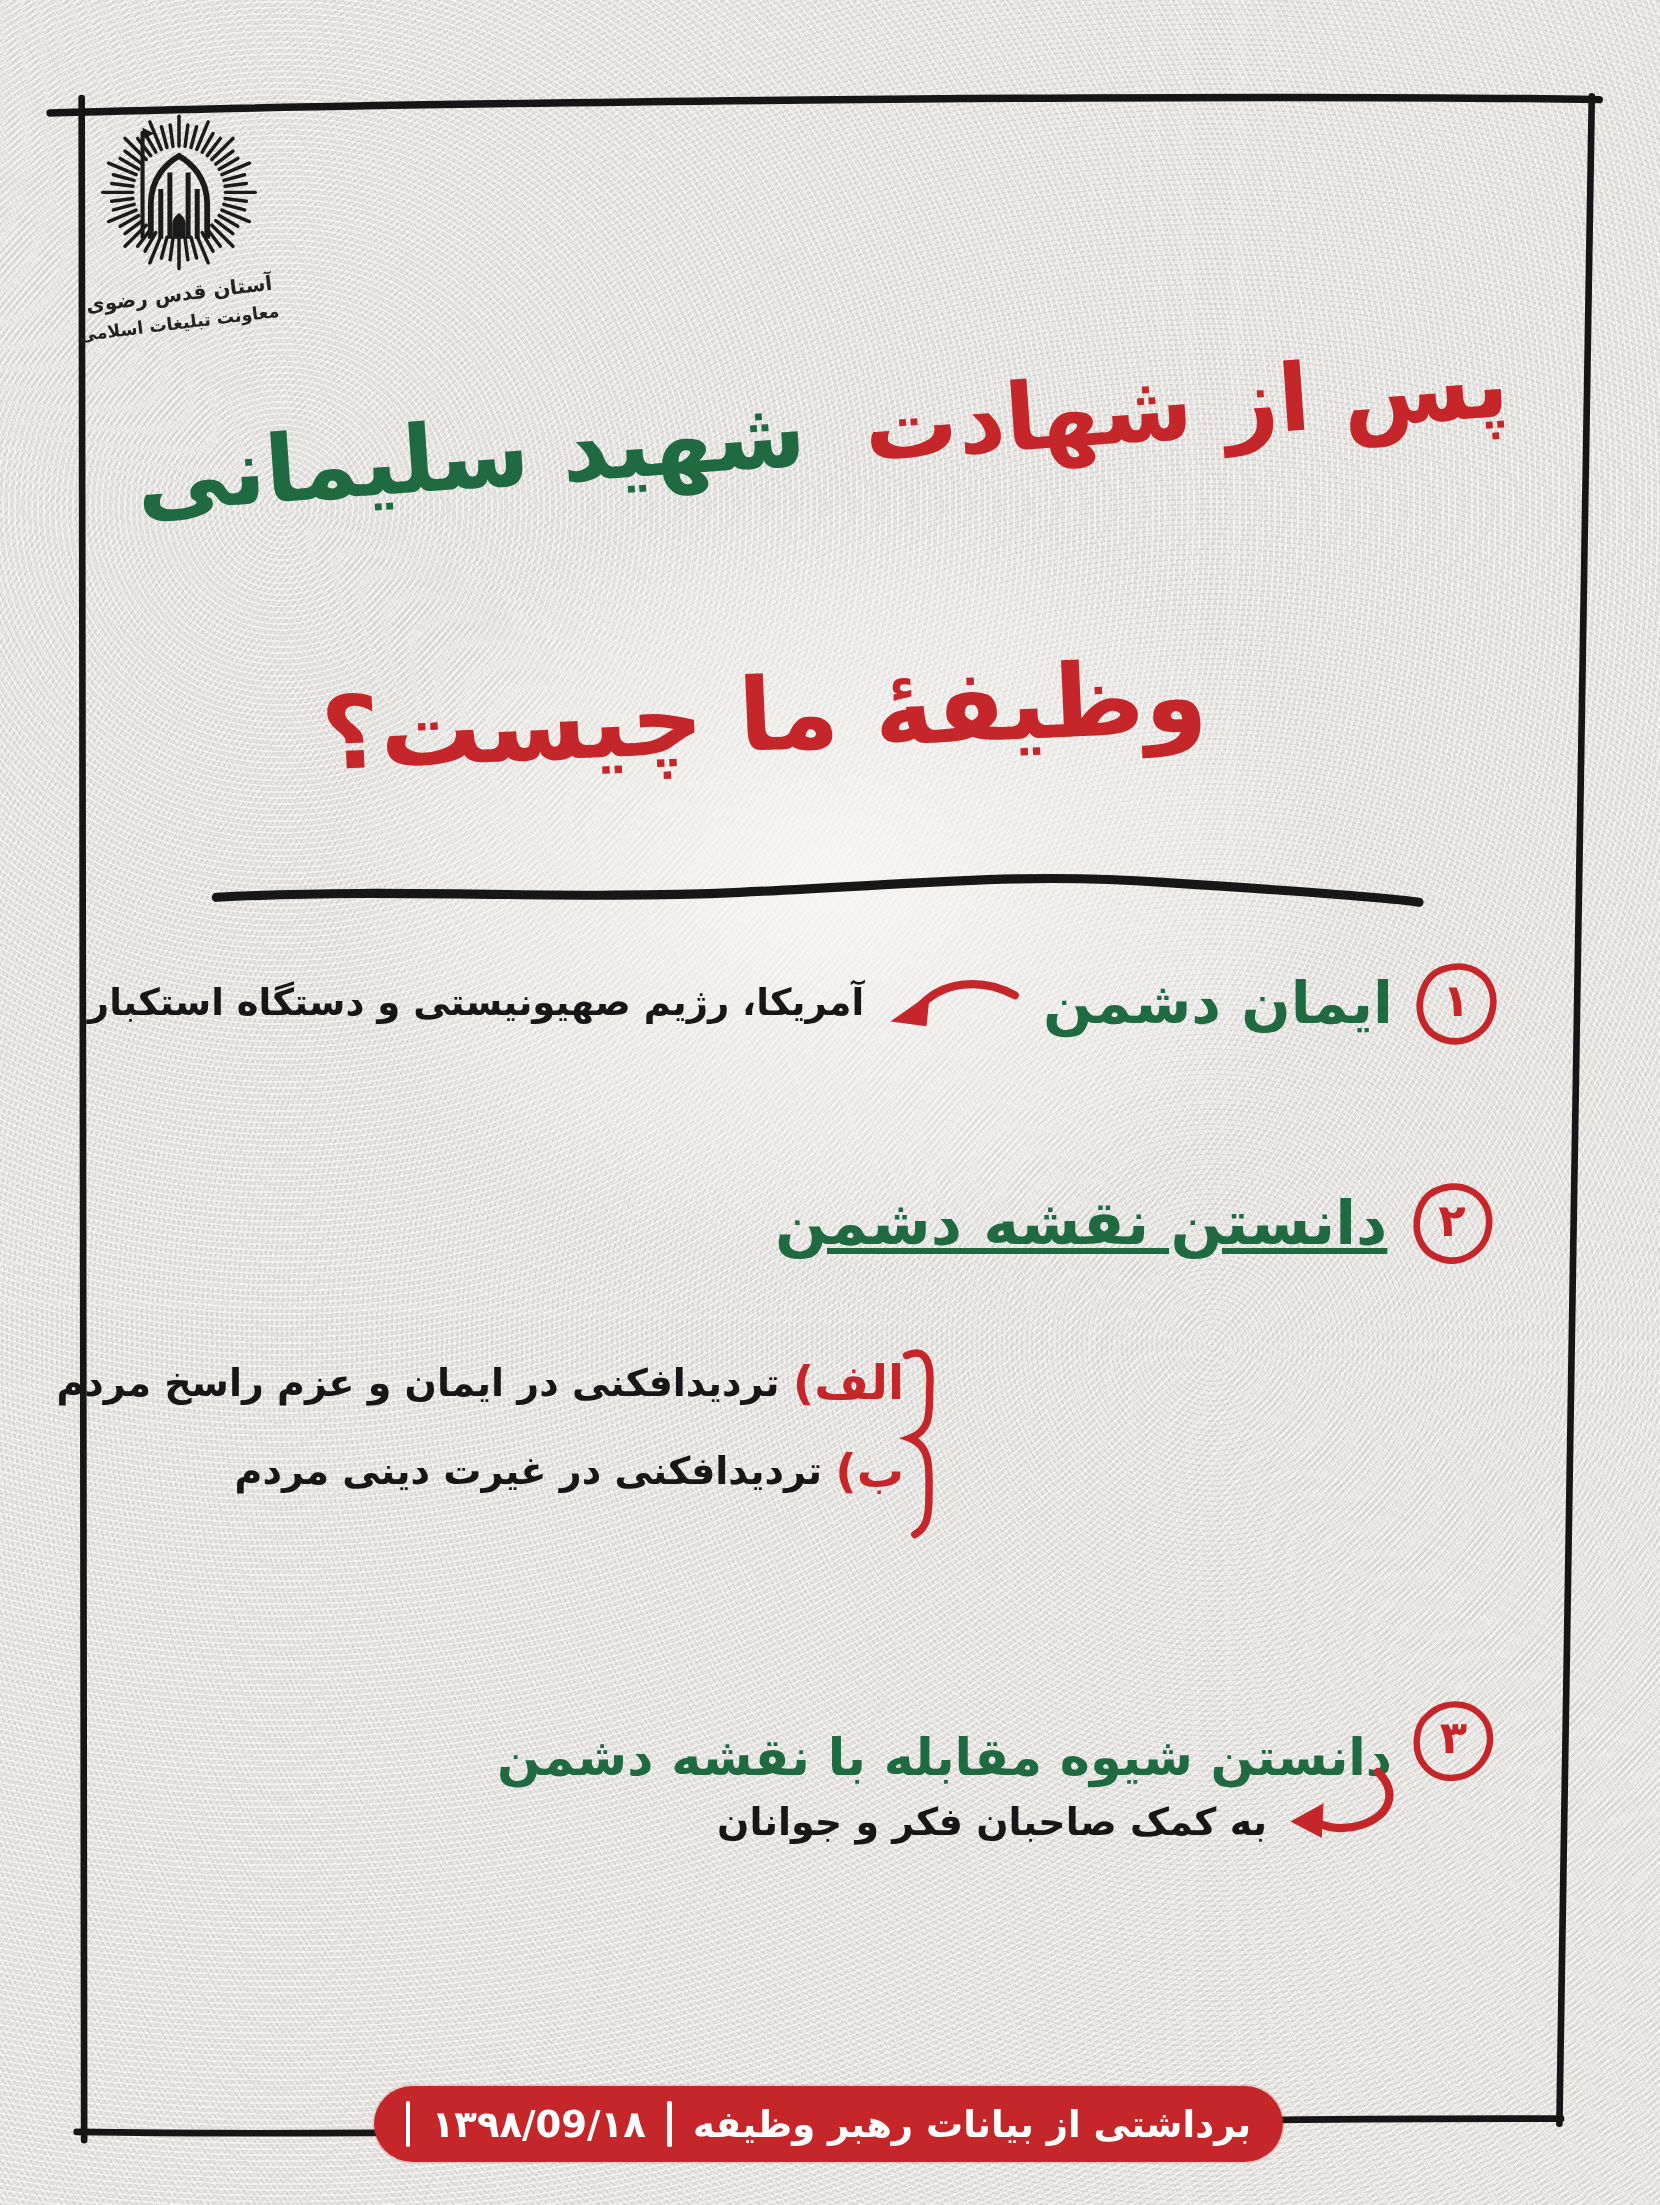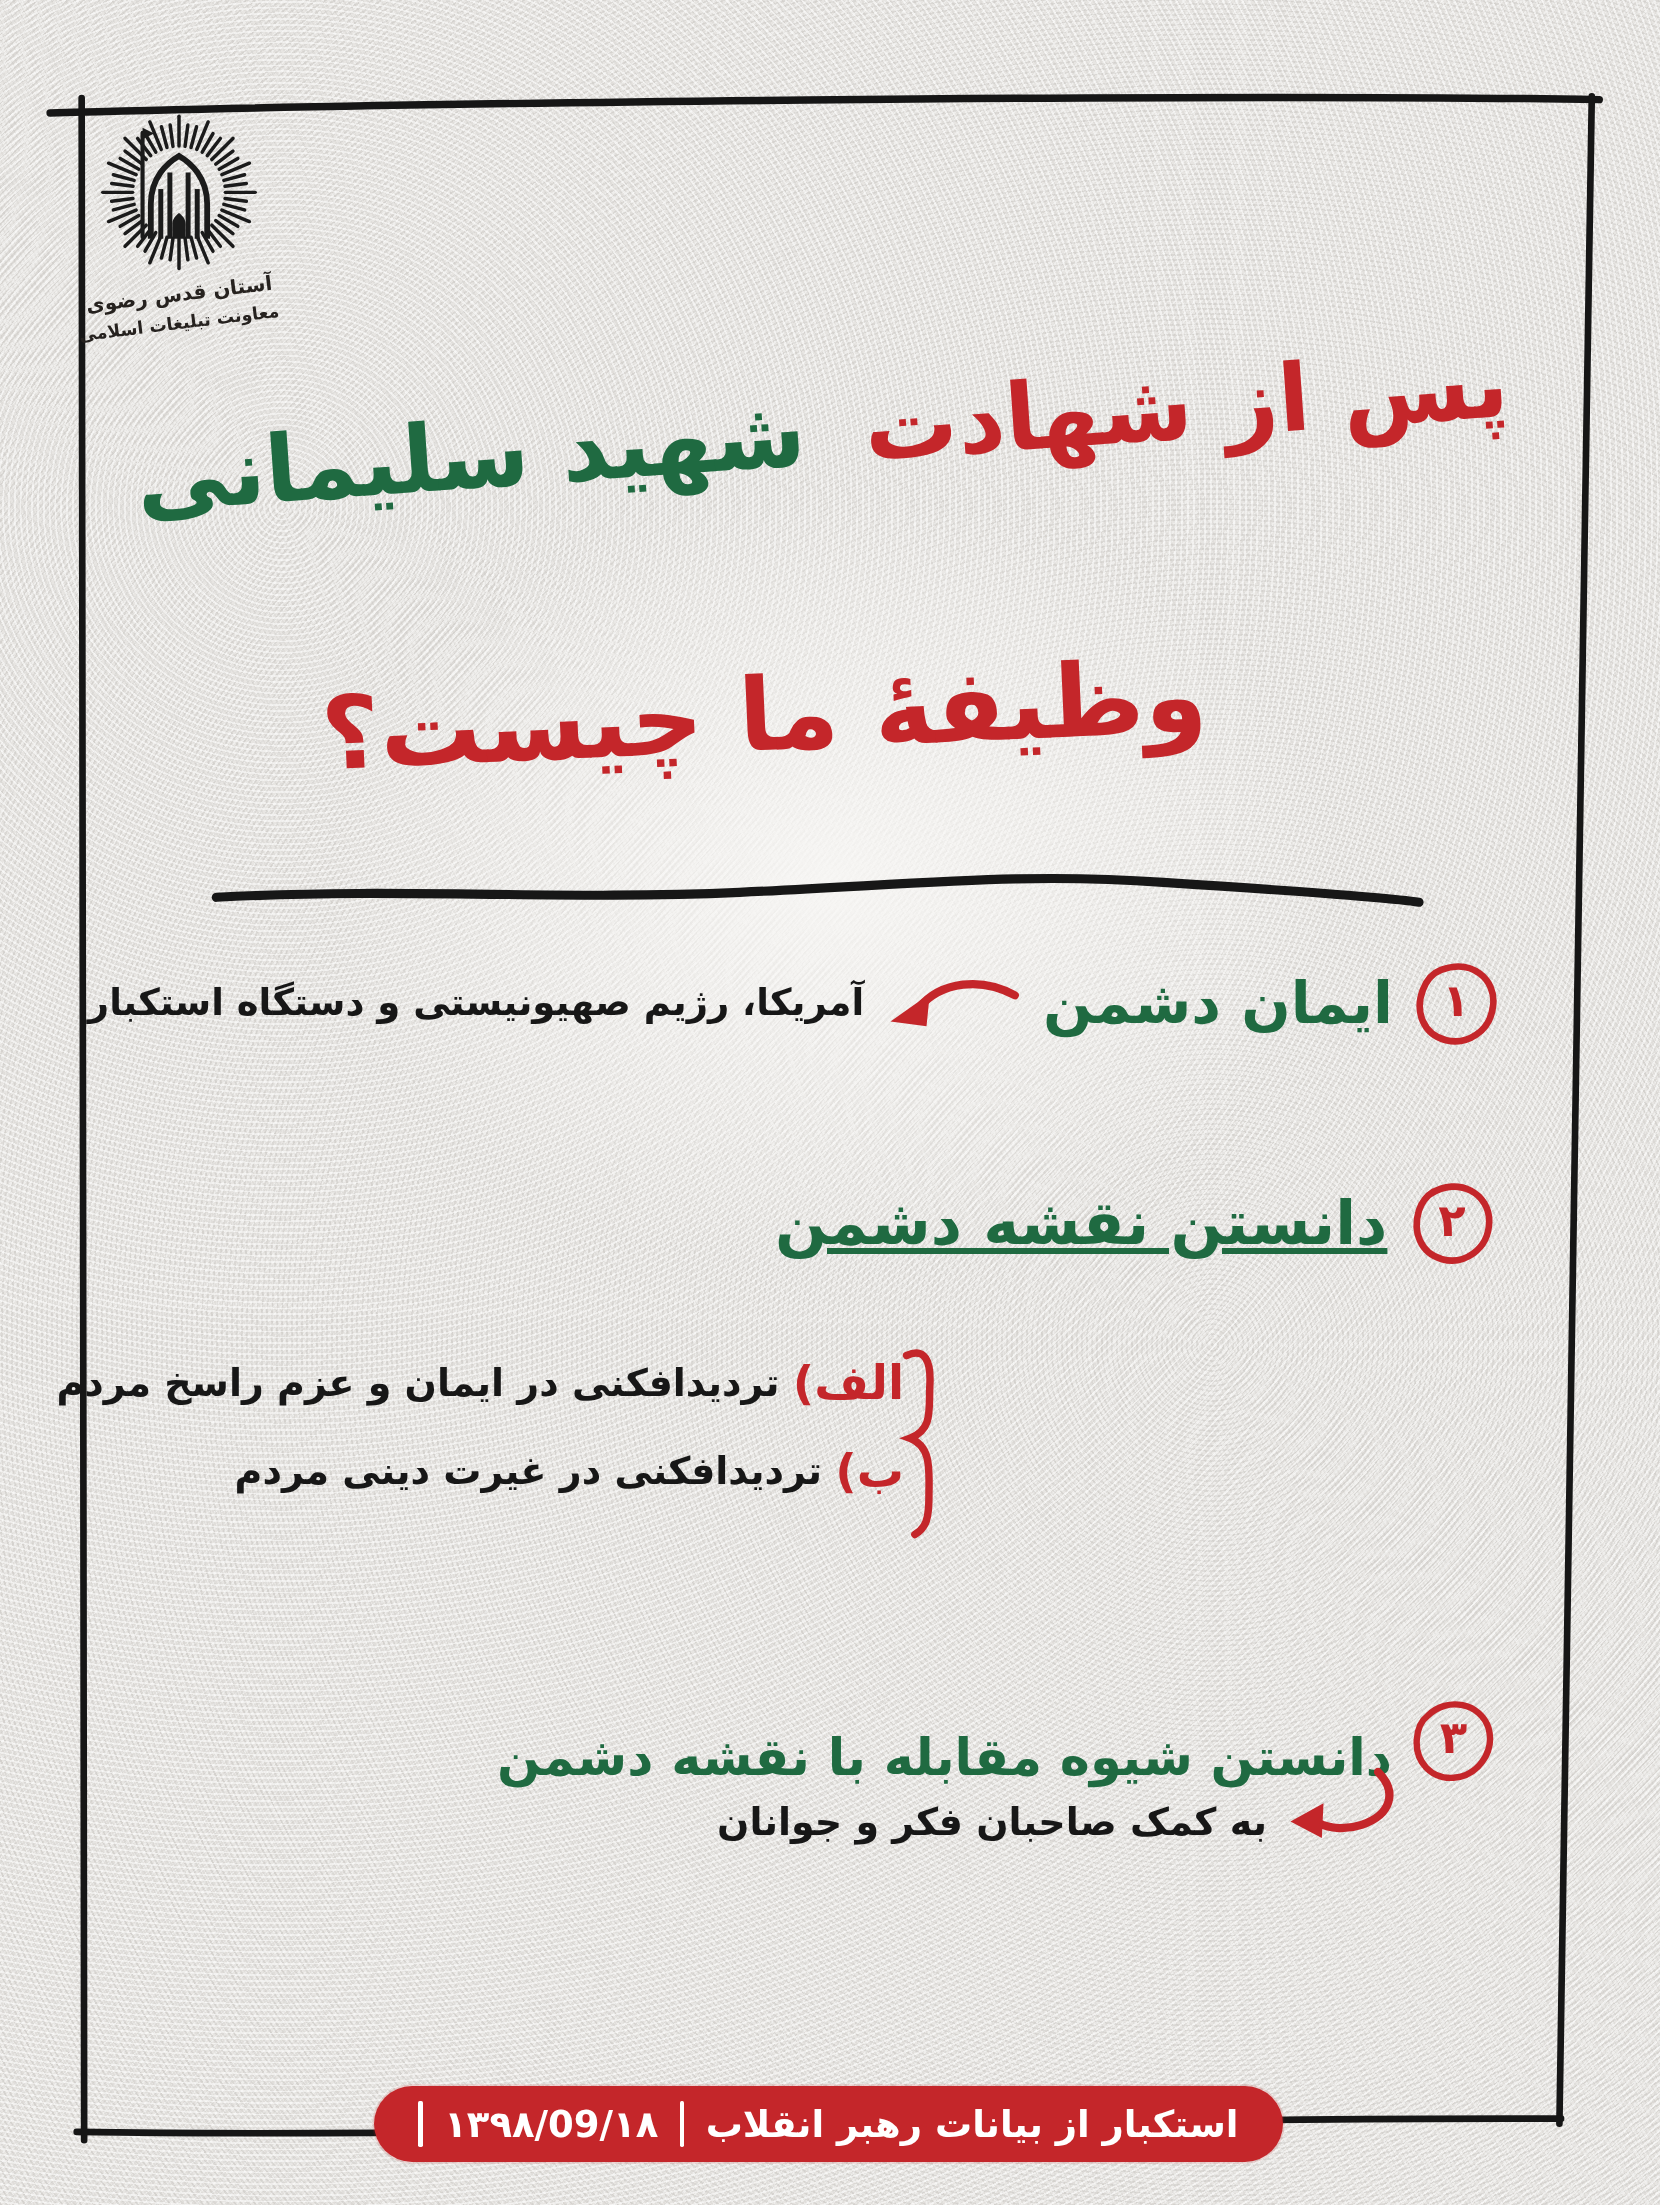--- a/index.html
+++ b/index.html
@@ -186,20 +186,20 @@
     </span>
     <span class="heading green nowrap" style="font-size:51px;margin-top:36px;">دانستن شیوه مقابله با نقشه دشمن</span>
   </div>
   <svg class="abs" style="left:1280px;top:1767px;" width="125" height="76" viewBox="0 0 150 92">
     <path d="M118,6 C142,30 134,58 98,70 C80,76 60,75 46,68" fill="none" stroke="#c4262a" stroke-width="10" stroke-linecap="round"></path>
     <polygon points="12,66 52,44 50,86" fill="#c4262a"></polygon>
   </svg>
   <div class="abs detail nowrap" style="right:394px;top:1780px;font-size:38px;margin-top:20px;">به کمک صاحبان فکر و جوانان</div>
 
   <div class="abs banner">
-    <span>استکبار از بیانات رهبر انقلاب</span>
+    <span>برداشتی از بیانات رهبر وظیفه</span>
     <span class="vbar"></span>
     <span>۱۳۹۸/09/۱۸</span>
     <span class="vbar"></span>
   </div>
 
 </div>
 
 
 </body></html>

